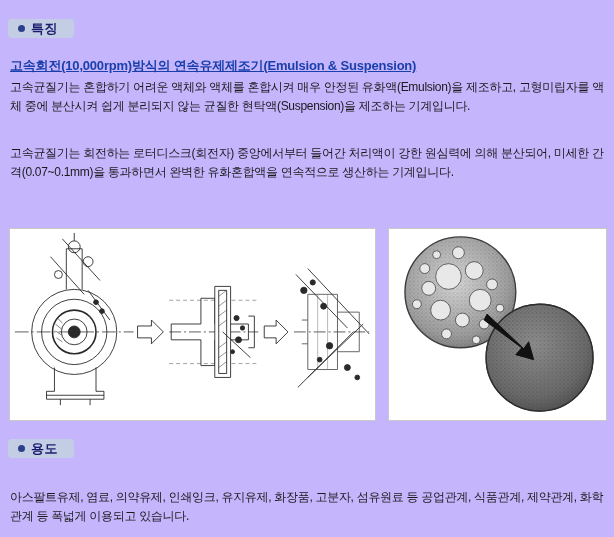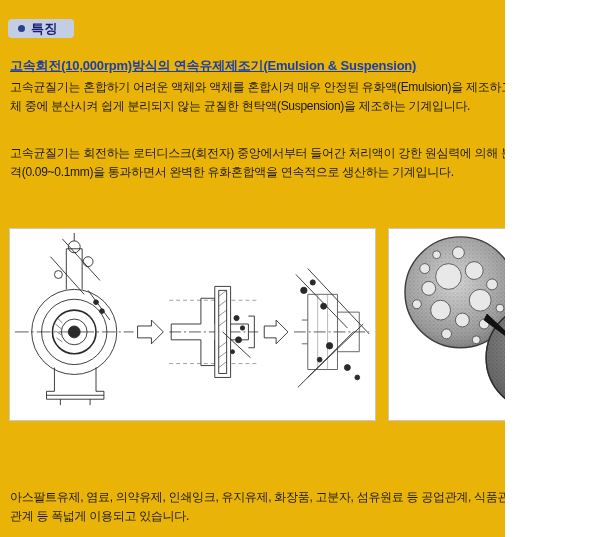--- a/index.html
+++ b/index.html
@@ -4,23 +4,23 @@
 <style>
   * { box-sizing: border-box; }
   html, body {
     margin: 0; padding: 0;
     width: 614px; height: 537px;
     background: #ffffff;
     font-family: "Liberation Sans", sans-serif;
   }
   .page {
     position: relative;
-    width: 505px; height: 537px;
+    width: 614px; height: 537px;
     overflow: hidden;
-    background: #eab308;
+    background: #c4b5fd;
   }
 
   
   .pill {
     display: inline-flex;
     align-items: center;
     gap: 6px;
     background: #c3cee4;
     border-radius: 4px 4px 4px 4px;
     padding: 3px 16px 3px 10px;
@@ -91,21 +91,21 @@
     <span class="pill">
       <span class="bullet"></span>
       <span class="pill-label">특징</span>
     </span>
   </div>
 
   <div class="subtitle pos-2">고속회전(10,000rpm)방식의 연속유제제조기(Emulsion &amp; Suspension)</div>
 
   <div class="para pos-3">고속균질기는 혼합하기 어려운 액체와 액체를 혼합시켜 매우 안정된 유화액(Emulsion)을 제조하고, 고형미립자를 액체 중에 분산시켜 쉽게 분리되지 않는 균질한 현탁액(Suspension)을 제조하는 기계입니다.</div>
 
-  <div class="para pos-4">고속균질기는 회전하는 로터디스크(회전자) 중앙에서부터 들어간 처리액이 강한 원심력에 의해 분산되어, 미세한 간격(0.09~0.1mm)을 통과하면서 완벽한 유화혼합액을 연속적으로 생산하는 기계입니다.</div>
+  <div class="para pos-4">고속균질기는 회전하는 로터디스크(회전자) 중앙에서부터 들어간 처리액이 강한 원심력에 의해 분산되어, 미세한 간격(0.07~0.1mm)을 통과하면서 완벽한 유화혼합액을 연속적으로 생산하는 기계입니다.</div>
 
   <div class="figures pos-5">
 
     <div class="fig-box fig-left">
       <svg class="fig-svg" viewBox="0 0 367 193" xmlns="http://www.w3.org/2000/svg">
         <g stroke="#2a2a2a" fill="none" stroke-width="0.9">
 
           <line x1="4" y1="104" x2="124" y2="104" stroke="#333" stroke-width="0.8" stroke-dasharray="14,3,2,3"></line>
 
           <circle cx="64" cy="104" r="43"></circle>
@@ -245,16 +245,22 @@
           <circle cx="152" cy="130" r="54" fill="none" stroke="#2d2d2d" stroke-width="1.2"></circle>
         </g>
 
         <g>
           <path d="M96 92 L134 120 L128 127 L146 132 L141 114 L136 121 L99 86 Z" fill="#111111" stroke="#111111" stroke-width="1"></path>
         </g>
       </svg>
     </div>
   </div>
 
+  <div class="heading-row pos-6">
+    <span class="pill">
+      <span class="bullet"></span>
+      <span class="pill-label">용도</span>
+    </span>
+  </div>
 
   <div class="para pos-7">아스팔트유제, 염료, 의약유제, 인쇄잉크, 유지유제, 화장품, 고분자, 섬유원료 등 공업관계, 식품관계, 제약관계, 화학관계 등 폭넓게 이용되고 있습니다.</div>
 
 </div>
 
 </body></html>

